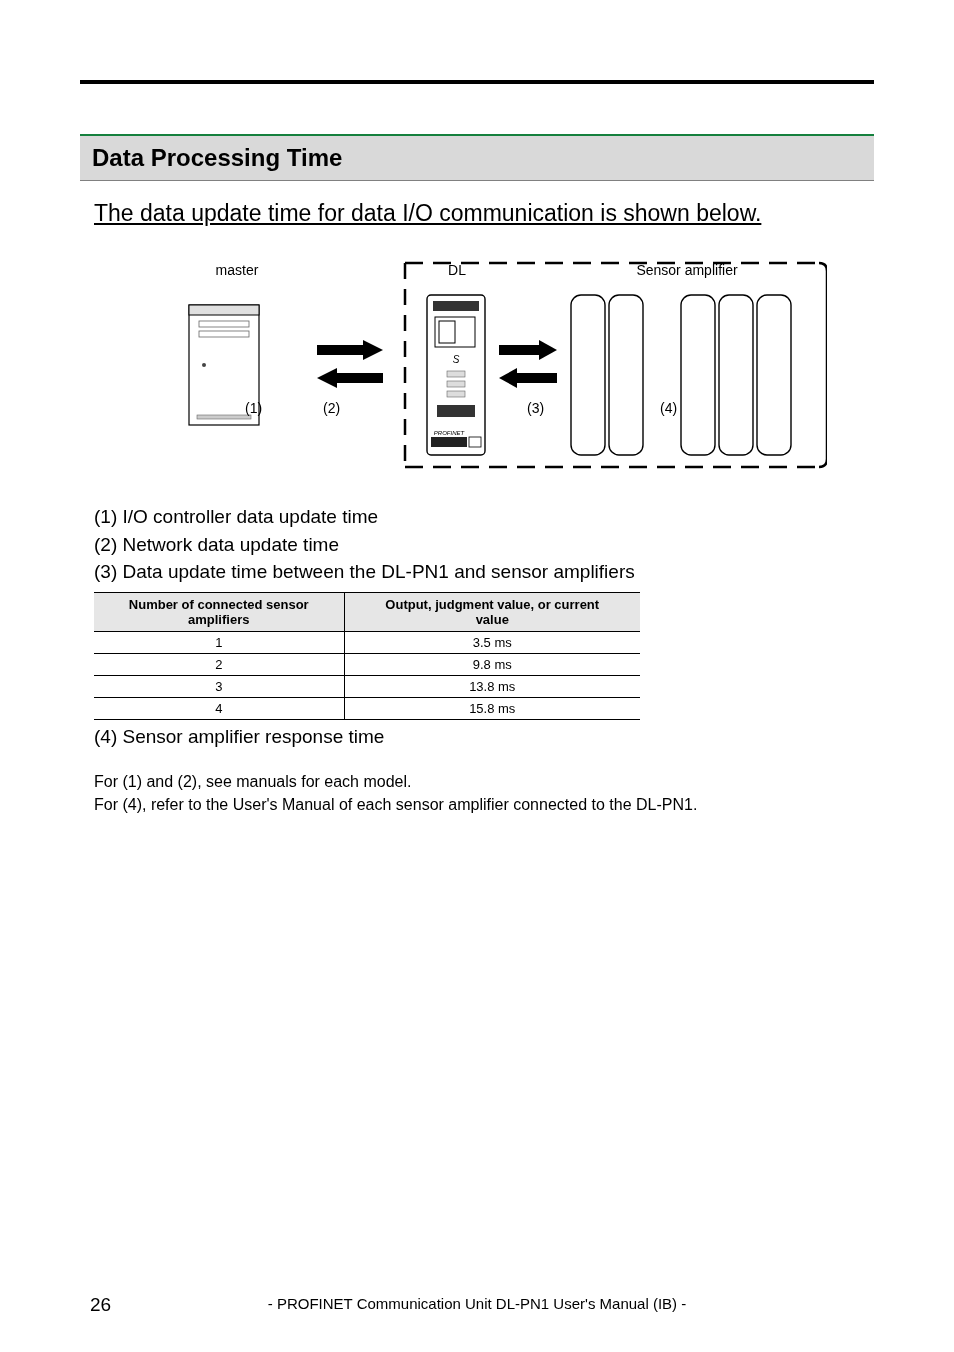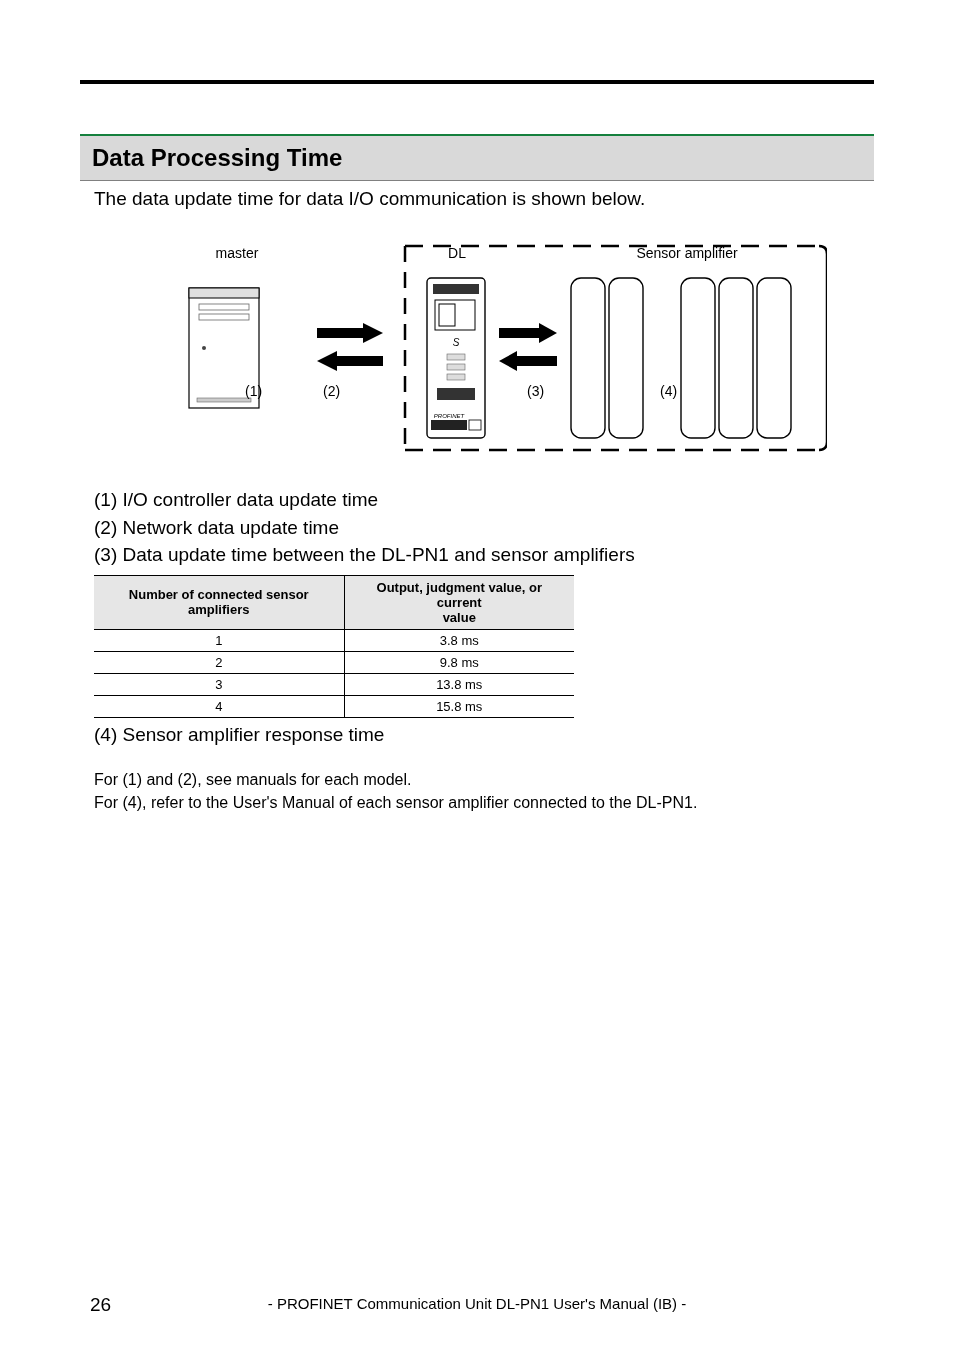--- a/index.html
+++ b/index.html
@@ -1,31 +1,31 @@
 <!DOCTYPE html>
 <html><head>
 <meta charset="utf-8">
 <style>
   * { box-sizing: border-box; margin: 0; padding: 0; }
   html, body { width: 954px; height: 1352px; background: #fff; font-family: Arial, Helvetica, sans-serif; color: #000; }
   .page { width: 954px; height: 1352px; padding: 80px 80px 40px 80px; position: relative; }
   .top-rule { border-top: 4px solid #000; margin-bottom: 50px; }
   .section-heading { background: #d9d9d9; border-top: 2px solid #15803d; border-bottom: 1px solid #808080; padding: 8px 12px; font-size: 24px; font-weight: bold; font-family: Arial, Helvetica, sans-serif; }
-  .intro { margin: 7px 0 18px 14px; font-size: 19px; }
+  .intro { margin: 19px 0 18px 14px; font-size: 23px; text-decoration: underline; }
   .diagram-wrap { width: 100%; display: flex; justify-content: center; margin-bottom: 18px; }
   .formula { margin: 8px 0 24px 14px; font-size: 19px; }
   .list { margin-left: 14px; font-size: 19px; line-height: 1.45; }
   .table-wrap { margin: 6px 0 4px 14px; }
   table { border-collapse: collapse; font-size: 13px; }
   th, td { border-top: 1px solid #000; border-bottom: 1px solid #000; border-left: none; border-right: none; text-align: center; }
   th { background: #e6e6e6; font-weight: bold; padding: 4px 10px; text-align: center; }
   table tr th:first-child, table tr td:first-child { border-right: 1px solid #000; }
   td { padding: 3px 10px; }
   .col-a { width: 250px; }
-  .col-b { width: 230px; }
+  .col-b { width: 296px; }
   .after-table { margin: 6px 0 0 14px; font-size: 19px; }
   .notes { margin: 22px 0 0 14px; font-size: 16px; line-height: 1.45; }
   .footer { position: absolute; bottom: 40px; left: 0; width: 954px; text-align: center; font-size: 15px; }
   .page-num { position: absolute; bottom: 36px; left: 90px; font-size: 19px; }
 </style>
 </head>
 <body>
 
 <div class="page">
   <div class="top-rule"></div>
@@ -119,21 +119,21 @@
             <span>Number of connected sensor</span><br><span>amplifiers</span>
           </th>
           <th class="col-b">
             <span>Output, judgment value, or current</span><br><span>value</span>
           </th>
         </tr>
       </thead>
       <tbody>
         <tr>
           <td>1</td>
-            <td>3.8 ms</td>
+            <td>3.5 ms</td>
         </tr>
         <tr>
           <td>2</td>
             <td>9.8 ms</td>
         </tr>
         <tr>
           <td>3</td>
             <td>13.8 ms</td>
         </tr>
         <tr>

